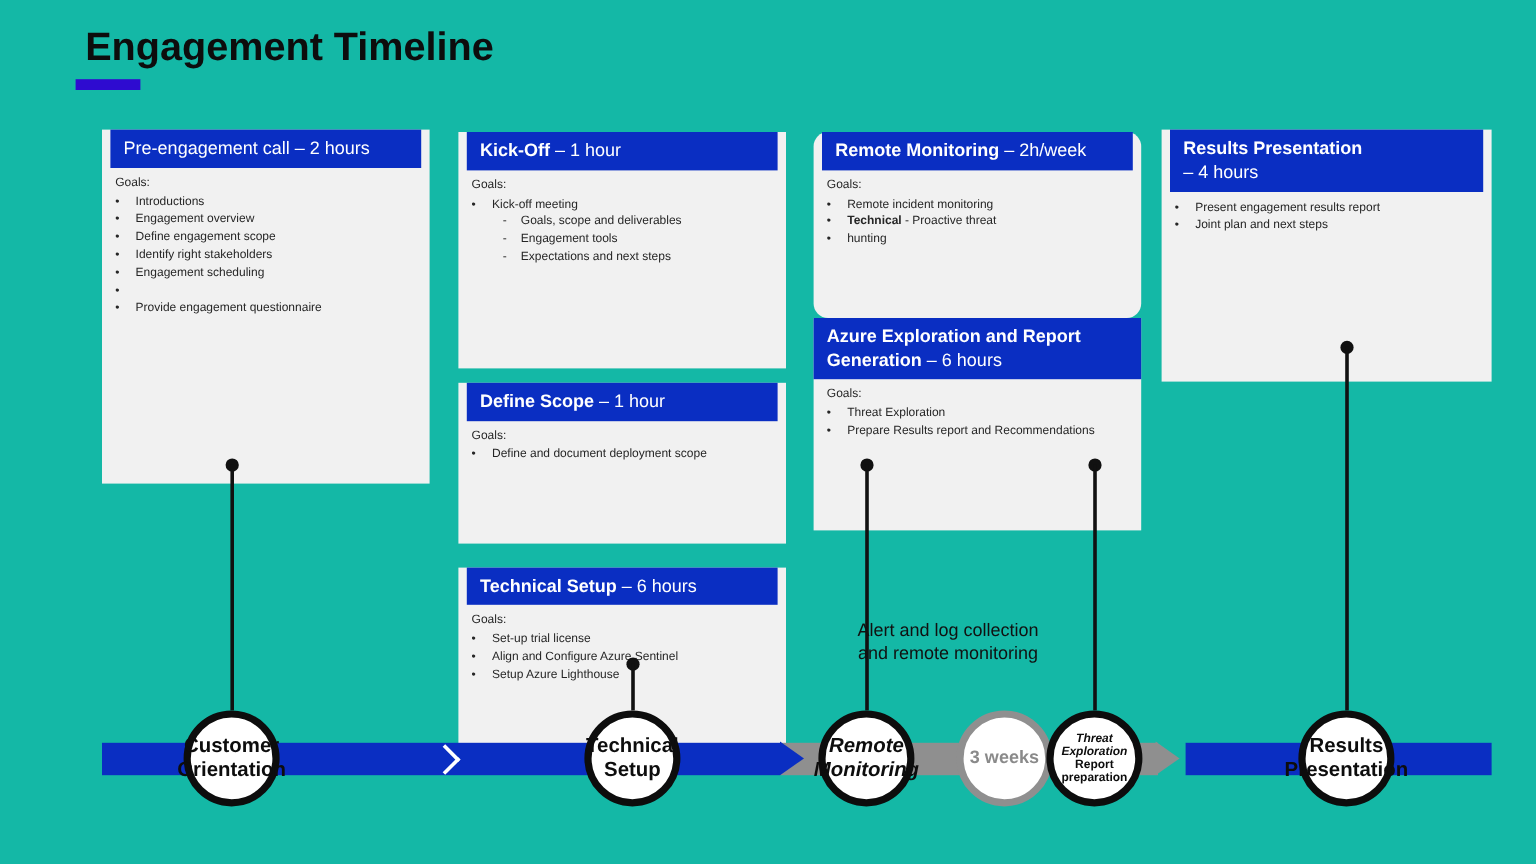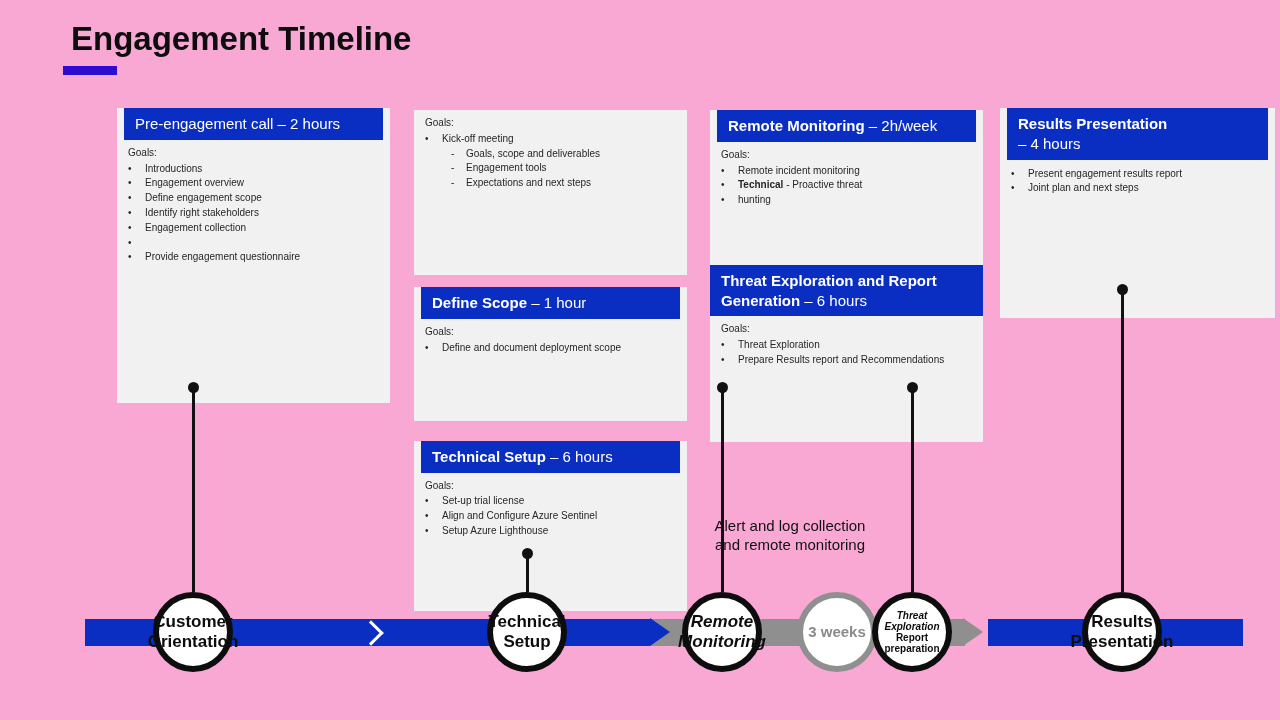--- a/index.html
+++ b/index.html
@@ -1,22 +1,22 @@
 <!DOCTYPE html>
 <html><head>
 <meta charset="utf-8">
 <style>
   html,body{margin:0;padding:0;background:#fff;}
   body{width:1280px;height:720px;position:relative;overflow:hidden;
        font-family:"Liberation Sans","DejaVu Sans",sans-serif;color:#262626;}
-  .slide{position:absolute;inset:0;background:#f9a8d4;}
+  .slide{position:absolute;inset:0;background:#14b8a6;}
   .title{position:absolute;left:71px;top:20px;margin:0;font-size:33px;font-weight:700;
          color:#0d0d0d;font-family:"Liberation Sans",sans-serif;}
   .title-underline{position:absolute;left:63px;top:66px;width:54px;height:9px;background:var(--underline,#2e0bd0);}
-  .column{position:absolute;margin-left:32px;}
+  .column{position:absolute;}
   .card{background:var(--cardbg,#f1f1f1);}
   .hdr{background:var(--blue,#0a2ec2);color:#fff;font-size:15px;line-height:1.32;
        padding:6px 11px;margin:0 7px;}
   .hdr.full{margin:0;}
   .b{font-weight:700;}
   .it{font-style:italic;}
   .card-body{padding:6px 18px 24px 11px;font-size:10px;line-height:1.38;}
   .goals{margin:0 0 2px 0;}
   .bullet{display:flex;margin:1px 0;}
   .bullet .m{width:17px;flex:none;}
@@ -68,34 +68,35 @@
             <div class="bullet">
               <span class="m">•</span>
               <span><span>Define engagement scope</span></span>
             </div>
             <div class="bullet">
               <span class="m">•</span>
               <span><span>Identify right stakeholders</span></span>
             </div>
             <div class="bullet">
               <span class="m">•</span>
-              <span><span>Engagement collection</span></span>
+              <span><span>Engagement scheduling</span></span>
             </div>
             <div class="bullet">
               <span class="m">•</span>
             </div>
             <div class="bullet">
               <span class="m">•</span>
               <span><span>Provide engagement questionnaire</span></span>
             </div>
           </div>
         </div>
       </div>
       <div class="column" style="left: 382px; top: 110px; width: 273px;">
         <div class="card" style="margin-top: 0px;">
+          <div class="hdr"><span class="b">Kick-Off</span><span> – 1 hour</span></div>
           <div class="card-body" style="min-height: 135px;">
             <div class="goals">Goals:</div>
             <div class="bullet">
               <span class="m">•</span>
               <span><span>Kick-off meeting</span></span>
             </div>
             <div class="bullet sub">
               <span class="m">-</span>
               <span><span>Goals, scope and deliverables</span></span>
             </div>
@@ -132,40 +133,40 @@
               <span><span>Align and Configure Azure Sentinel</span></span>
             </div>
             <div class="bullet">
               <span class="m">•</span>
               <span><span>Setup Azure Lighthouse</span></span>
             </div>
           </div>
         </div>
       </div>
       <div class="column" style="left: 678px; top: 110px; width: 273px;">
-        <div class="card" style="margin-top: 0px;">
+        <div class="card" style="margin-top: 0px; border-radius: 12px;">
           <div class="hdr"><span class="b">Remote Monitoring</span><span> – 2h/week</span></div>
           <div class="card-body" style="min-height: 93px;">
             <div class="goals">Goals:</div>
             <div class="bullet">
               <span class="m">•</span>
               <span><span>Remote incident monitoring</span></span>
             </div>
             <div class="bullet">
               <span class="m">•</span>
               <span><span class="b">Technical</span><span> - Proactive threat</span></span>
             </div>
             <div class="bullet">
               <span class="m">•</span>
               <span><span>hunting</span></span>
             </div>
           </div>
         </div>
         <div class="card" style="margin-top: 0px;">
-          <div class="hdr full"><span class="b">Threat Exploration and Report Generation</span><span> – 6 hours</span></div>
+          <div class="hdr full"><span class="b">Azure Exploration and Report Generation</span><span> – 6 hours</span></div>
           <div class="card-body" style="min-height: 96px;">
             <div class="goals">Goals:</div>
             <div class="bullet">
               <span class="m">•</span>
               <span><span>Threat Exploration</span></span>
             </div>
             <div class="bullet">
               <span class="m">•</span>
               <span><span>Prepare Results report and Recommendations</span></span>
             </div>

